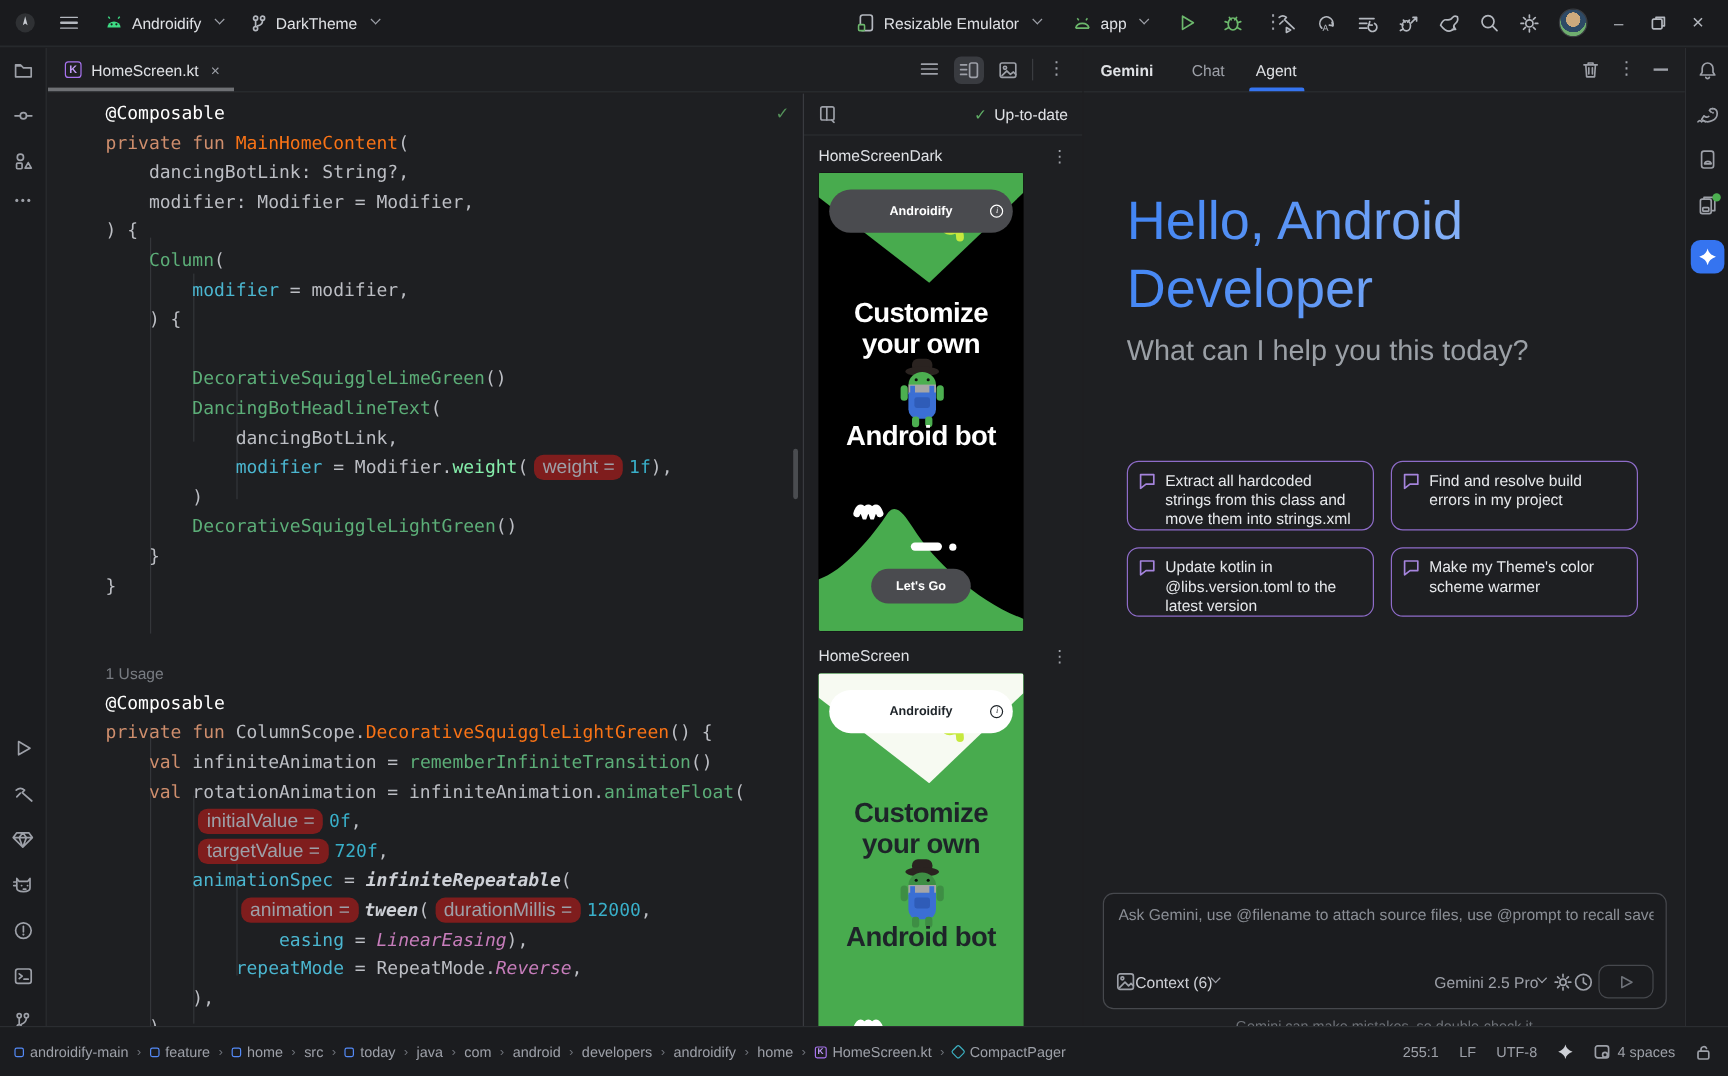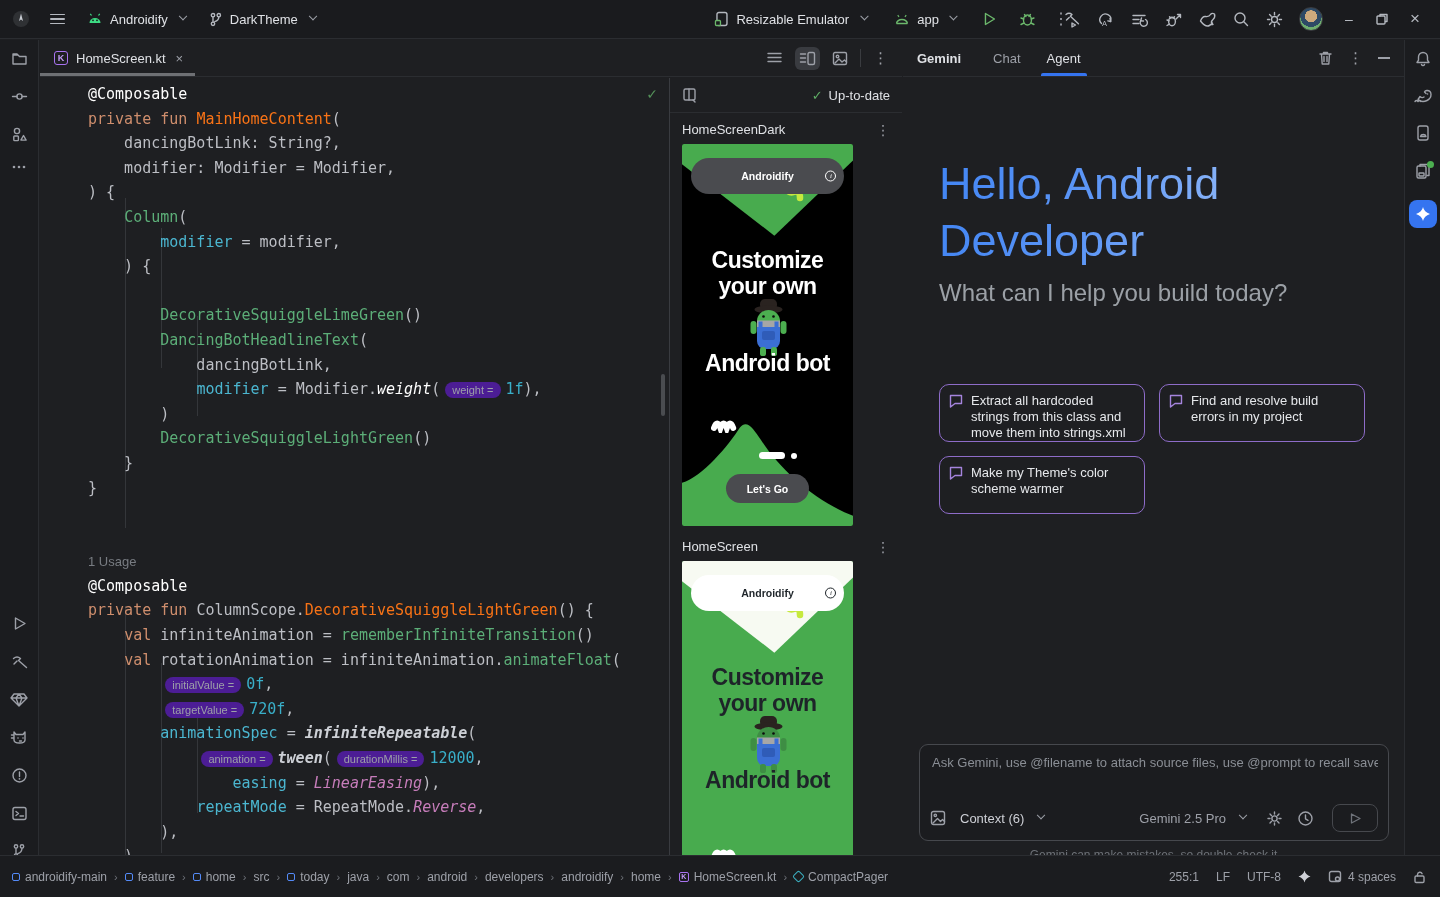--- a/index.html
+++ b/index.html
@@ -55,25 +55,25 @@
   .code { position:absolute; left:48px; top:4px; font-family:"DejaVu Sans Mono",monospace;
           font-size:15px; line-height:24.6px; white-space:pre; color:#BCBEC4; }
   .code-line { height:24.6px; }
   .tok-a { color:#ffffff;margin-top:20px; }
   .tok-k { color:#CF8E6D; }
   .tok-f { color:#f97316;margin-top:20px; }
   .tok-p { color:#BCBEC4; }
   .tok-c { color:#5CAE78; }
   .tok-m { color:#4BB6D0; }
   .tok-n { color:#39AFC9; }
-  .tok-e { color:#ffffff; font-style:italic; }
+  .tok-e { color:#86efac; }
   .tok-i { color:#CDD0D6; font-style:italic; font-weight:bold; }
   .tok-u { color:#C77DBB; font-style:italic; }
   .tok-g { color:#787C82; font-family:"Liberation Sans",sans-serif; font-size:13px; }
-  .tok-h { background:#4c1d95; color:#9DA0A8; font-family:"Liberation Sans",sans-serif; font-size:11px;
+  .tok-h { background:#7f1d1d; color:#9DA0A8; font-family:"Liberation Sans",sans-serif; font-size:16px;
            padding:2px 7px; border-radius:8px; margin:0 5px; }
   .inspect-ok { position:absolute; right:10px; top:8px; color:#549159; font-size:14px; }
   .code-scrollthumb { position:absolute; right:3px; top:296px; width:4px; height:42px; background:#4A4C50; border-radius:2px; }
   .guide { position:absolute; width:1px; background:#34363A; }
 
   
   .preview-panel { position:absolute; left:669px; top:78px; width:233px; bottom:30px; background:#1E1F22;
                    border-left:1px solid #393B40; overflow:hidden; }
   .preview-header { height:35px; border-bottom:1px solid #2B2D31; display:flex; align-items:center; padding:0 12px; }
   .uptodate { margin-left:auto; display:flex; align-items:center; gap:6px; font-size:13px; color:#DFE1E5; }
@@ -124,21 +124,21 @@
 
   .cards { position:absolute; left:36px; top:344px; display:grid; grid-template-columns:206px 206px; gap:14px 14px; }
   .card { height:58px; border:1px solid #8E6CC9; border-radius:10px; padding:8px 10px 8px 9px;
           display:flex; gap:8px; font-size:13px; line-height:16px; color:#E6E8EB; }
   .card .bub { flex:0 0 auto; margin-top:1px; }
 
   .gem-input { position:absolute; left:16px; width:470px; top:704px; height:97px; border:1px solid #46484D;
                border-radius:9px; background:#1B1C1F; }
   .gem-ph { position:absolute; left:12px; right:10px; top:10px; font-size:13px; color:#8A8E95;
             white-space:nowrap; overflow:hidden; }
-  .gem-input-row { position:absolute; left:10px; right:10px; bottom:7px; height:30px; display:flex; align-items:center; gap:14px; }
+  .gem-input-row { position:absolute; left:10px; right:10px; bottom:7px; height:30px; display:flex; align-items:center; gap:0; }
   .ctx-label { font-size:13px; color:#CED0D6; }
   .model-label { font-size:13px; color:#9DA0A8; margin-left:auto; }
   .send-btn { width:46px; height:28px; border:1px solid #46484D; border-radius:8px;
               display:flex; align-items:center; justify-content:center; margin-left:4px; }
   .gem-disclaimer { position:absolute; left:0; right:0; top:808px; text-align:center; font-size:12px; color:#6E7278; }
 
   
   .statusbar { position:absolute; left:0; right:0; bottom:0; height:42px; background:#1B1C1F; border-top:1px solid #2B2D31;
                display:flex; align-items:center; padding:0 14px 0 12px; font-size:12px; color:#9DA0A8; }
   .crumbs { display:flex; align-items:center; gap:7px; }
@@ -562,34 +562,40 @@
         </span>
         <span class="kebab" style="font-size:15px">⋮</span>
         <span class="minus-ic"></span>
       </span>
     </div>
 
     <div class="hero">
       <div>Hello, Android</div>
       <div>Developer</div>
     </div>
-    <div class="hero-sub">What can I help you build today?</div>
+    <div class="hero-sub">What can I help you this today?</div>
 
     <div class="cards">
       <div class="card">
         <svg class="bub" width="14" height="14" viewBox="0 0 14 14">
             <path d="M1.5 1.5 h11 v8 h-6.5 l-4.5 3.5 z" fill="none" stroke="#A584DD" stroke-width="1.4" stroke-linejoin="round"></path>
           </svg>
         <span>Extract all hardcoded strings from this class and move them into strings.xml</span>
       </div>
       <div class="card">
         <svg class="bub" width="14" height="14" viewBox="0 0 14 14">
             <path d="M1.5 1.5 h11 v8 h-6.5 l-4.5 3.5 z" fill="none" stroke="#A584DD" stroke-width="1.4" stroke-linejoin="round"></path>
           </svg>
         <span>Find and resolve build errors in my project</span>
+      </div>
+      <div class="card">
+        <svg class="bub" width="14" height="14" viewBox="0 0 14 14">
+            <path d="M1.5 1.5 h11 v8 h-6.5 l-4.5 3.5 z" fill="none" stroke="#A584DD" stroke-width="1.4" stroke-linejoin="round"></path>
+          </svg>
+        <span>Update kotlin in @libs.version.toml to the latest version</span>
       </div>
       <div class="card">
         <svg class="bub" width="14" height="14" viewBox="0 0 14 14">
             <path d="M1.5 1.5 h11 v8 h-6.5 l-4.5 3.5 z" fill="none" stroke="#A584DD" stroke-width="1.4" stroke-linejoin="round"></path>
           </svg>
         <span>Make my Theme's color scheme warmer</span>
       </div>
     </div>
 
     <div class="gem-input">

